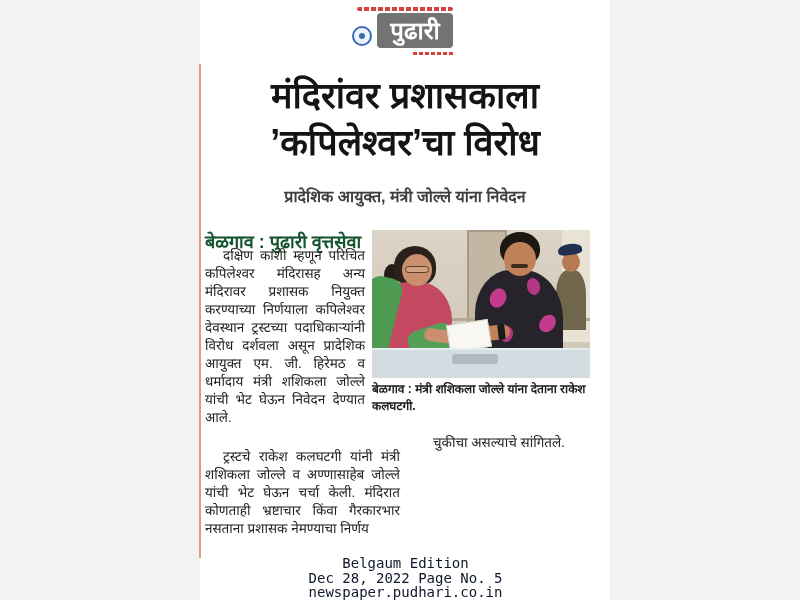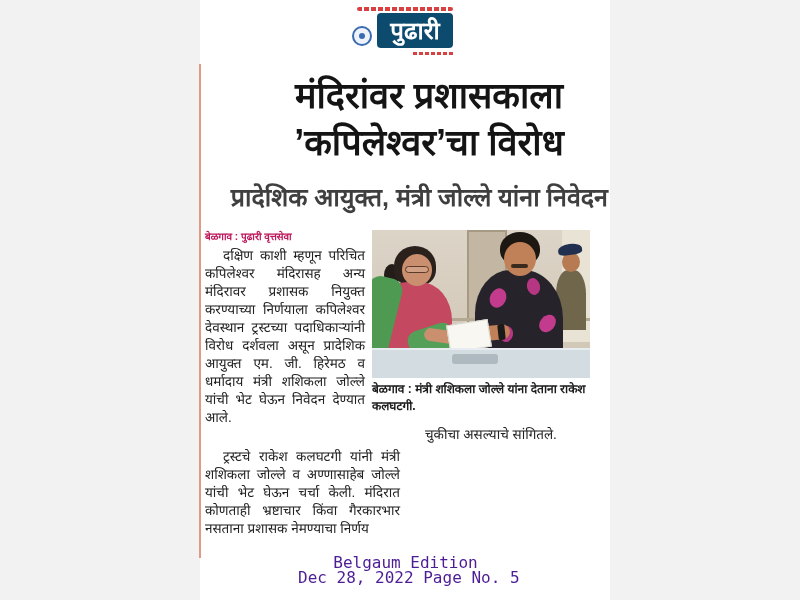--- a/index.html
+++ b/index.html
@@ -28,49 +28,49 @@
     position:absolute;left:352px;top:26px;width:20px;height:20px;
     border-radius:50%;border:2px solid #3a6ab0;background:#eef3fb;
     box-sizing:border-box;
   }
   .emblem::after{
     content:"";position:absolute;left:5px;top:5px;width:6px;height:6px;
     border-radius:50%;background:#3a6ab0;
   }
   .logo-box{
     position:absolute;left:377px;top:13px;width:76px;height:35px;
-    background:#0c4a6e;border-radius:4px;
+    background:#737373;border-radius:4px;
     display:flex;align-items:center;justify-content:center;
     color:#ffffff;font-weight:bold;font-size:24px;line-height:1;
   }
   .tagline-bottom{
     position:absolute;left:413px;top:52px;width:40px;height:3px;
     background:repeating-linear-gradient(90deg,#d94040 0 4px,transparent 4px 6px);
   }
   
   .headline{
     position:absolute;left:202px;top:72px;width:406px;
     text-align:center;font-weight:bold;color:#141414;
-    font-size:36px;line-height:47px;letter-spacing:0;margin-left:24px;
+    font-size:36px;line-height:47px;letter-spacing:0;
   }
   .subheadline{
     position:absolute;left:202px;top:184px;width:406px;
-    text-align:right;font-weight:bold;color:#3f3f3f;
-    font-size:25px;line-height:26px;
+    text-align:center;font-weight:bold;color:#3f3f3f;
+    font-size:16px;line-height:26px;
   }
   
   .dateline{
     position:absolute;left:205px;top:229px;width:162px;
-    font-weight:bold;font-size:10px;color:#be185d;
+    font-weight:bold;font-size:18px;color:#14532d;
   }
   .bodytext{font-size:13.5px;line-height:18px;color:#222;text-align:justify;margin:0;}
   .col1-p1{position:absolute;left:205px;top:247px;width:160px;text-indent:18px;}
   .col1-p2{position:absolute;left:205px;top:448px;width:195px;text-indent:18px;}
   .col2{position:absolute;left:425px;top:426px;width:180px;}
-  .col2 p{margin:0;}
+  .col2 p{margin:8px;}
   .col2 .indent{text-indent:18px;}
   
   .photo{
     position:absolute;left:372px;top:230px;width:218px;height:148px;
     background:linear-gradient(#dcd4c7,#cfc5b4);
     overflow:hidden;
   }
   .ph-door{position:absolute;left:95px;top:0;width:40px;height:96px;background:#c3b7a4;border:2px solid #a79a85;box-sizing:border-box;}
   .ph-window{position:absolute;left:190px;top:0;width:28px;height:112px;background:#e9e3d5;}
   .ph-rail{position:absolute;left:0;top:88px;width:218px;height:3px;background:#b5a893;}
@@ -104,21 +104,21 @@
   
   .caption{
     position:absolute;left:372px;top:381px;width:224px;
     font-weight:bold;font-size:12px;line-height:17px;color:#1c1c1c;
     text-align:left;
   }
   
   .footer{
     position:absolute;left:298px;top:556px;width:215px;
     font-family:"DejaVu Sans Mono", monospace;
-    font-size:16px;line-height:14.5px;color:#4c1d95;
+    font-size:14px;line-height:14.5px;color:#0f172a;
     text-align:center;white-space:nowrap;
   }
 </style>
 </head>
 <body>
 
 <div class="page">
   <div class="card"></div>
   <div class="accent-line"></div>
 
@@ -177,14 +177,15 @@
 
     <div class="ph-table"></div>
     <div class="ph-table-item"></div>
   </div>
 
   <div class="caption">बेळगाव : मंत्री शशिकला जोल्ले यांना देताना राकेश कलघटगी.</div>
 
   <div class="footer">
     <div>Belgaum Edition</div>
     <div>Dec 28, 2022 Page No. 5</div>
+    <div>newspaper.pudhari.co.in</div>
   </div>
 </div>
 
 </body></html>

